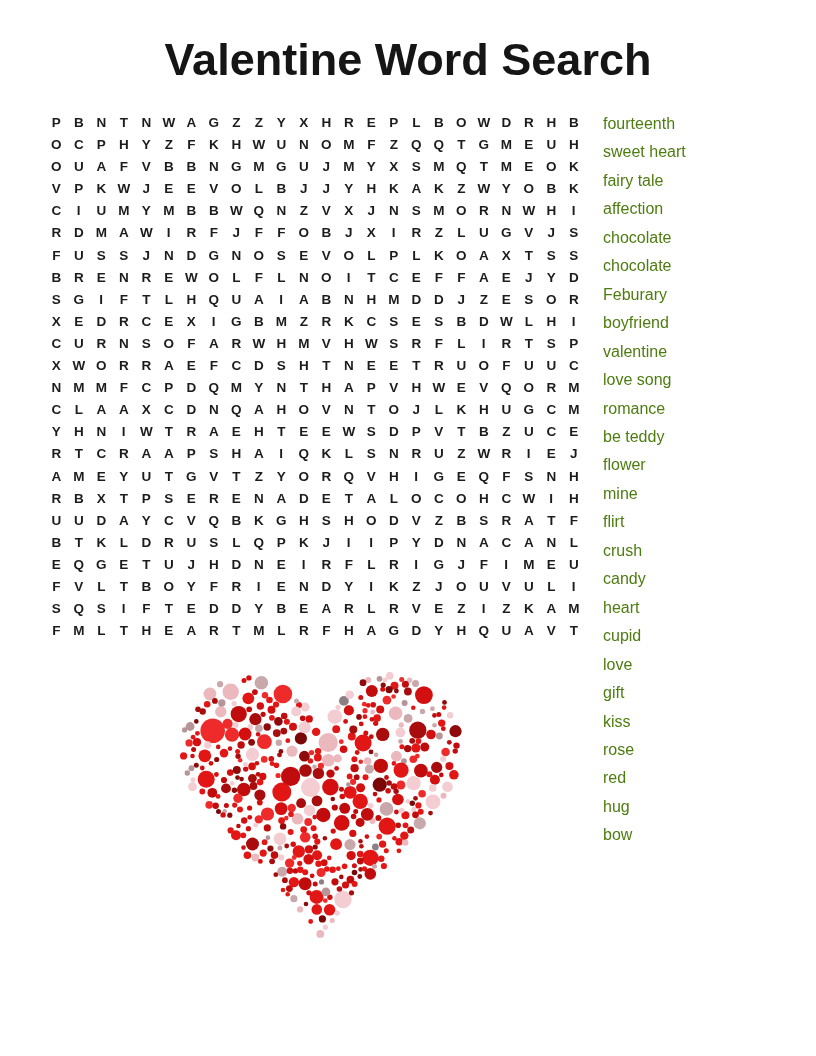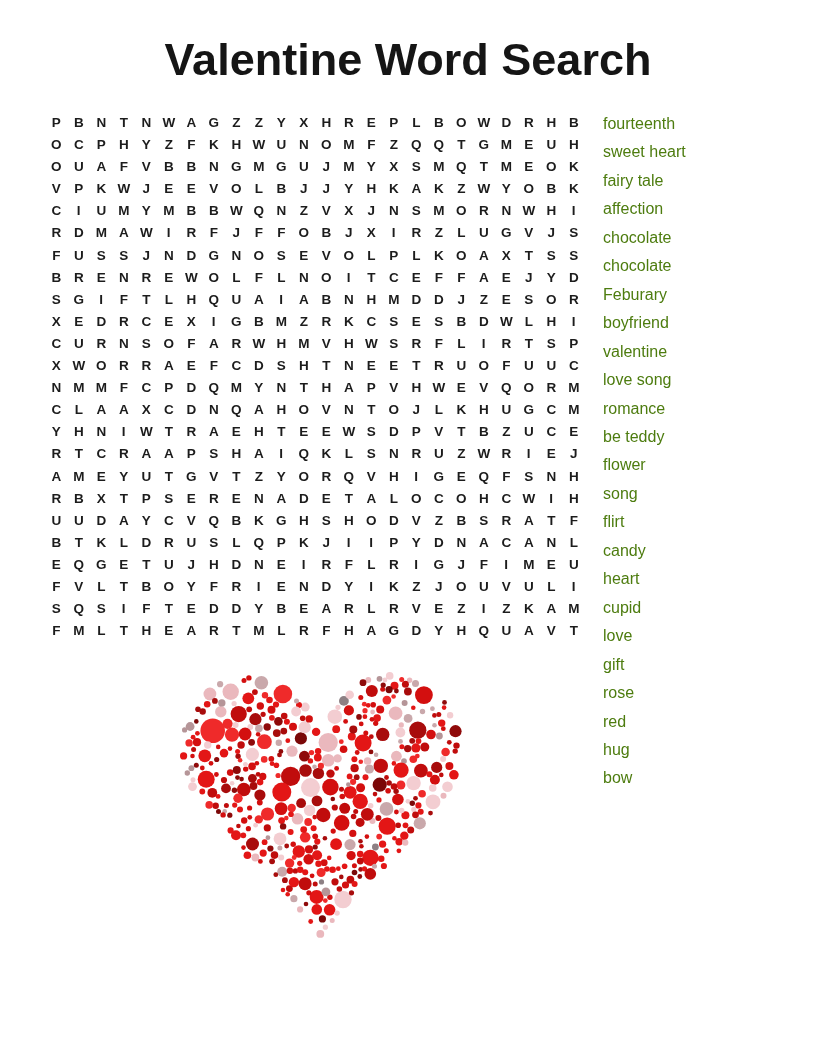--- a/index.html
+++ b/index.html
@@ -649,27 +649,29 @@
       <div class="word">affection</div>
       <div class="word">chocolate</div>
       <div class="word">chocolate</div>
       <div class="word">Feburary</div>
       <div class="word">boyfriend</div>
       <div class="word">valentine</div>
       <div class="word">love song</div>
       <div class="word">romance</div>
       <div class="word">be teddy</div>
       <div class="word">flower</div>
-      <div class="word">song</div>
+      <div class="word">mine</div>
       <div class="word">flirt</div>
+      <div class="word">crush</div>
       <div class="word">candy</div>
       <div class="word">heart</div>
       <div class="word">cupid</div>
       <div class="word">love</div>
       <div class="word">gift</div>
+      <div class="word">kiss</div>
       <div class="word">rose</div>
       <div class="word">red</div>
       <div class="word">hug</div>
       <div class="word">bow</div>
     </div>
 
   <svg class="heart-svg" id="heart" viewBox="0 0 326 326">
       <circle cx="192.4" cy="231.7" r="3.9" fill="#c00c0c"></circle>
       <circle cx="82.0" cy="161.4" r="3.0" fill="#e31616"></circle>
       <circle cx="275.0" cy="153.8" r="7.4" fill="#f3cdd1"></circle>

